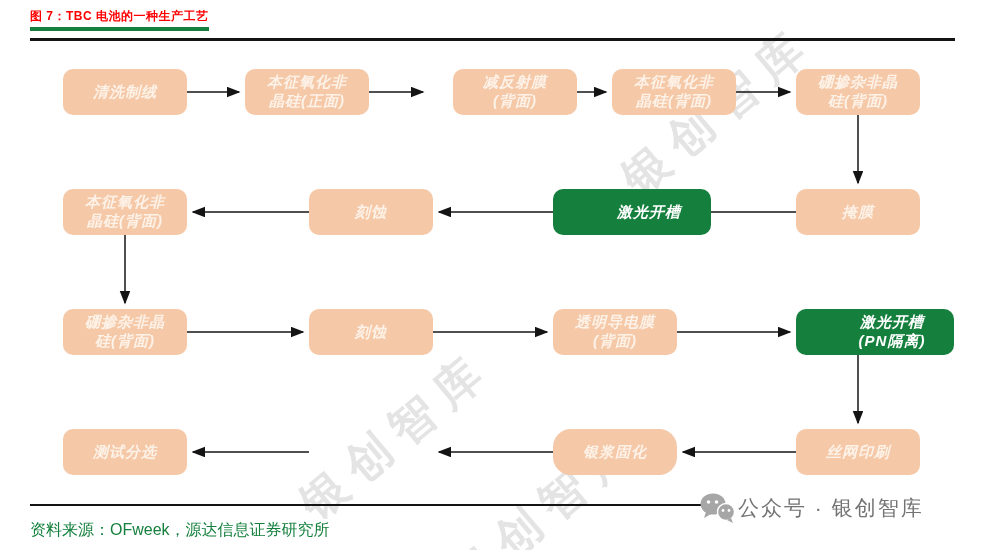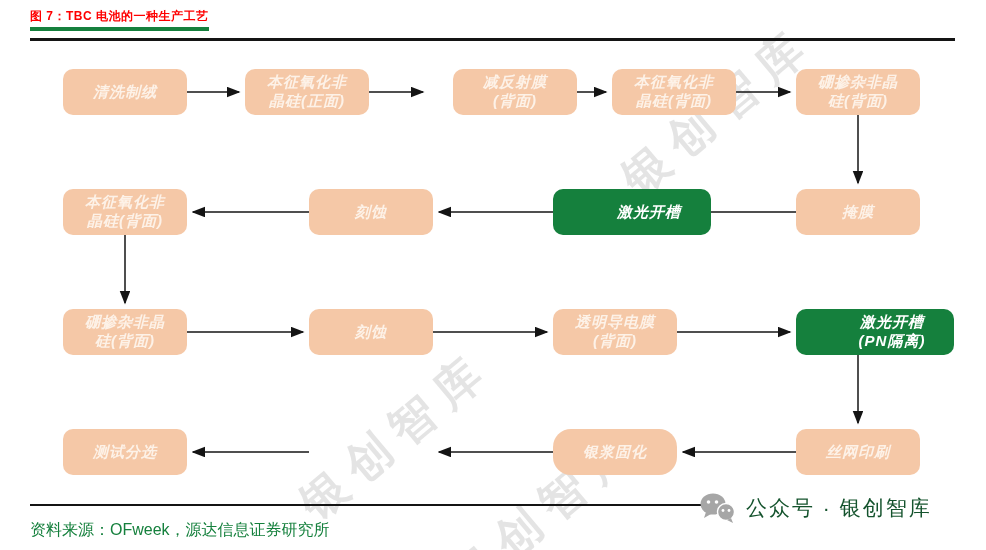--- a/index.html
+++ b/index.html
@@ -20,21 +20,21 @@
   .node.light{background:#f5c8a7;color:#fdf2e8;}
   .node.dark{background:#15803d;color:#ffffff;padding-left:34px;}
   
   .arrows{position:absolute;left:0;top:0;width:986px;height:550px;z-index:1;pointer-events:none;}
   
   .wm{position:absolute;width:250px;height:54px;font-size:46px;font-weight:bold;
       color:rgba(165,165,165,0.30);letter-spacing:12px;white-space:nowrap;
       transform:rotate(-40deg);z-index:0;}
   
   .brand{position:absolute;left:698px;top:492px;display:flex;align-items:center;z-index:2;}
-  .brand-text{font-size:21px;color:#14532d;letter-spacing:2px;margin-left:8px;}
+  .brand-text{font-size:21px;color:#737373;letter-spacing:2px;margin-left:0;}
 </style>
 </head>
 <body>
 
 <div id="page">
 
   <div class="wm" style="left:597px;top:75px;">银创智库</div>
   <div class="wm" style="left:275px;top:400px;">银创智库</div>
   <div class="wm" style="left:425px;top:475px;">银创智库</div>
 

